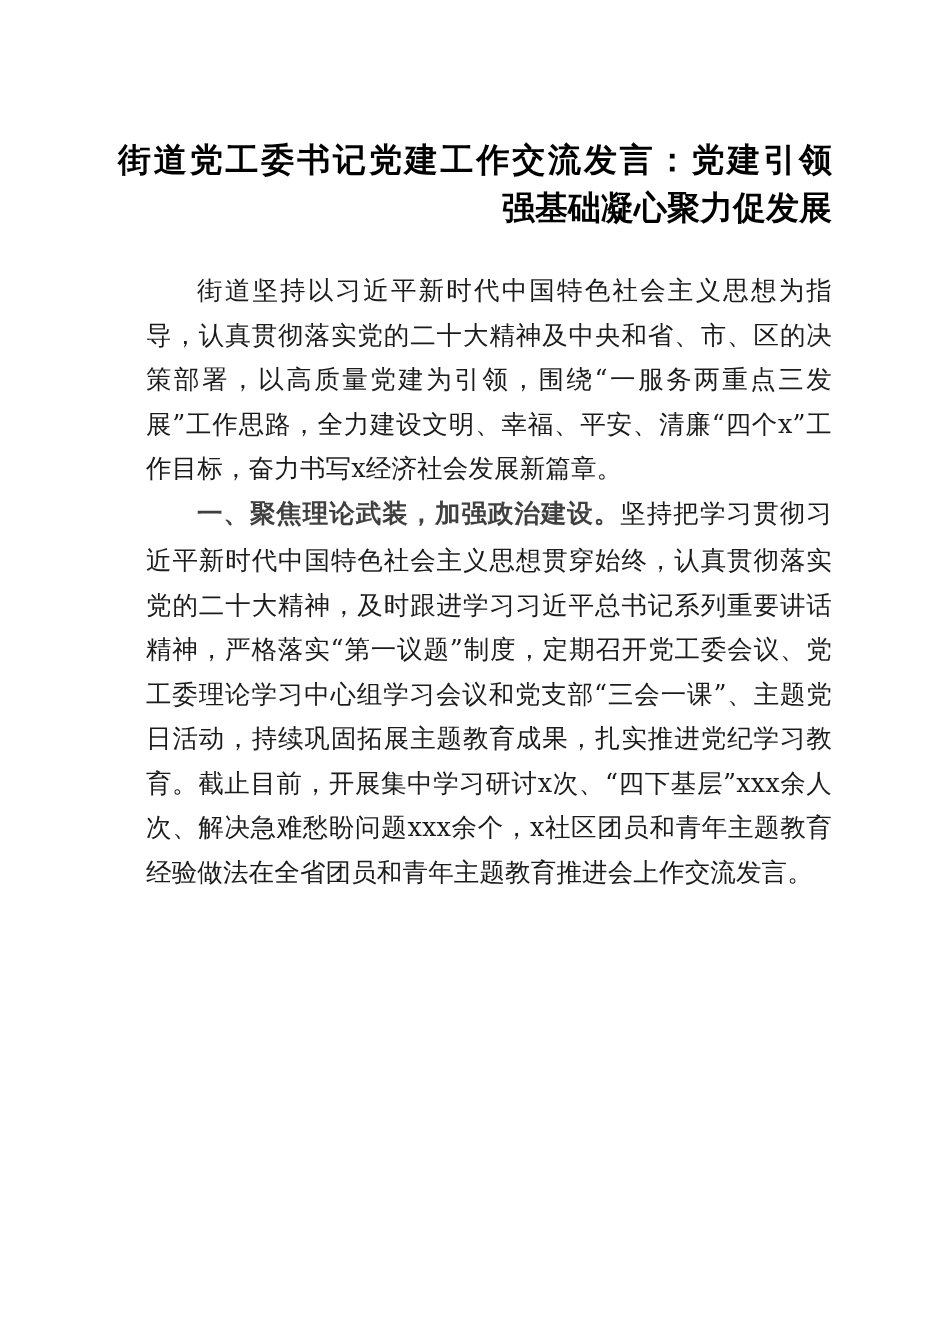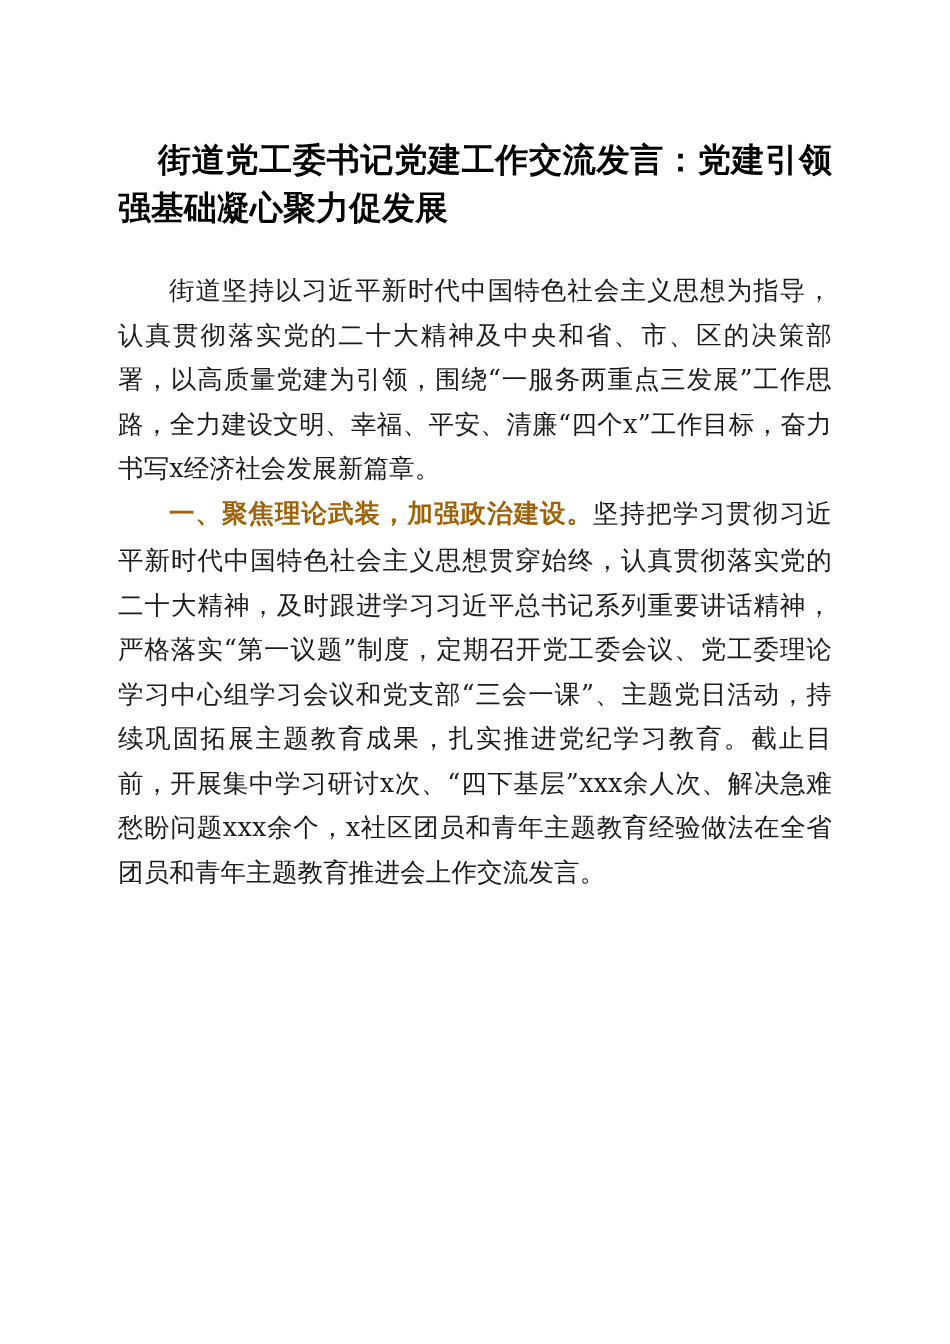--- a/index.html
+++ b/index.html
@@ -39,28 +39,28 @@
     text-align: center;
     letter-spacing: 0px;
     color: #000000;
   }
   .doc-title .tline {
     display: block;
   }
   .doc-title .tline-1 {
     text-align: justify;
     text-align-last: justify;
-    margin-left: 40px;
   }
   .doc-title .tline-2 {
-    text-align: left;
+    text-align: right;
   }
   
   .body-block {
     margin-top: 36px;
+    margin-left: 28px;
   }
   p.para {
     margin: 0 0 0 0;
     font-family: "DejaVu Serif", "Liberation Serif", serif;
     font-weight: 400;
     font-size: 25.5px;
     line-height: 44.5px;
     color: #1b1b1b;
     text-align: justify;
     text-justify: inter-ideograph;
@@ -68,21 +68,21 @@
     letter-spacing: 0.15px;
   }
   p.para + p.para {
     margin-top: 0px;
   }
   .sec-heading {
     font-family: Liberation Mono, monospace;
     font-weight: 700;
     font-size: 25.5px;
     letter-spacing: 0px;
-    color: #a16207;
+    color: #404040;
   }
 </style>
 </head>
 <body>
 
 <div class="page">
   <div class="content">
 
     <h1 class="doc-title">
       <span class="tline tline-1">街道党工委书记党建工作交流发言：党建引领</span>

